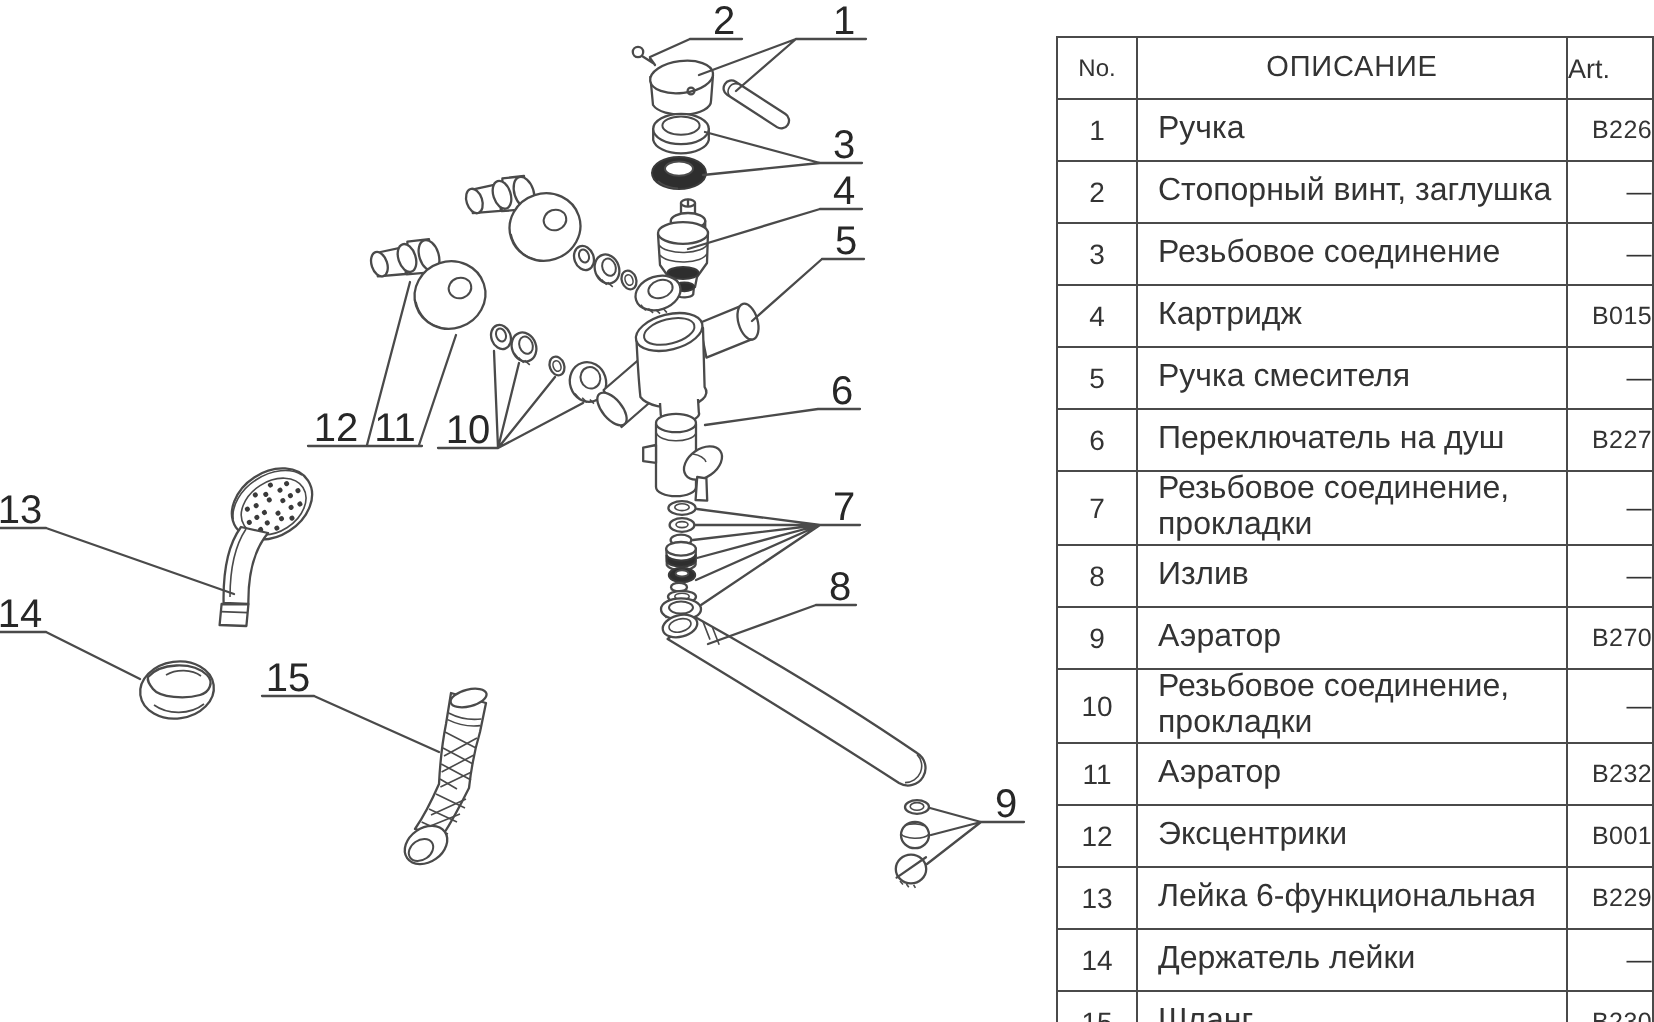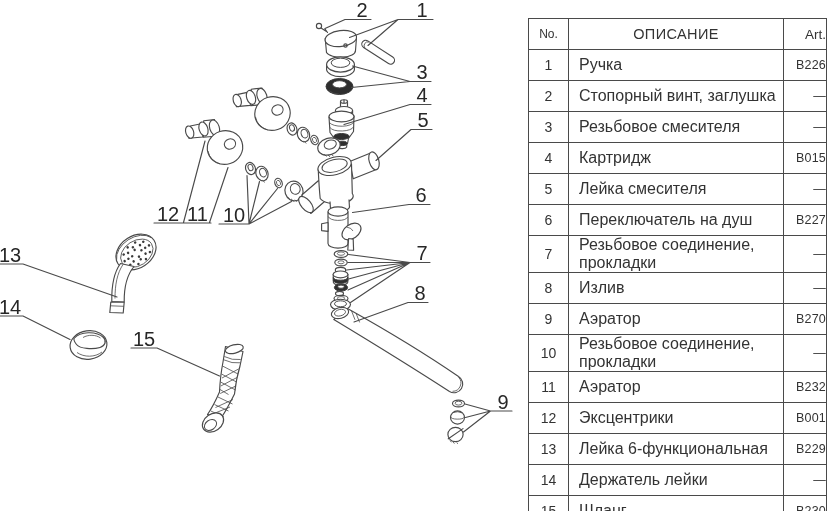--- a/index.html
+++ b/index.html
@@ -17,21 +17,21 @@
   
   #parts-table{position:absolute;left:528px;top:18px;width:298px;border-collapse:collapse;
                table-layout:fixed;color:#333;}
   #parts-table td,#parts-table th{border:1.4px solid #4a4a4a;padding:0;height:30px;
                font-weight:normal;vertical-align:middle;overflow:hidden;}
   #parts-table col.c-no{width:40px;}
   #parts-table col.c-desc{width:215px;}
   #parts-table col.c-art{width:43px;}
   .h-no{font-size:12px;text-align:center;margin-top:10px;}
   .h-desc{font-size:14.5px;text-align:center;letter-spacing:.4px;margin-left:48px;}
-  .h-art{font-size:13.5px;text-align:right;}
+  .h-art{font-size:13.5px;text-align:left;}
   .c-num{font-size:14px;text-align:center;}
   .c-text{font-size:16px;text-align:left;padding:0 4px 0 10px !important;
           white-space:pre-line;line-height:1.12;}
   .c-artv{font-size:12.5px;text-align:right;letter-spacing:.2px;}
 </style>
 </head>
 <body>
 
 <div id="stage">
 
@@ -299,31 +299,31 @@
     <td class="c-text">Ручка</td>
     <td class="c-artv">B226</td>
   </tr>
   <tr>
     <td class="c-num">2</td>
     <td class="c-text">Стопорный винт, заглушка</td>
     <td class="c-artv">—</td>
   </tr>
   <tr>
     <td class="c-num">3</td>
-    <td class="c-text">Резьбовое смесителя</td>
+    <td class="c-text">Резьбовое соединение</td>
     <td class="c-artv">—</td>
   </tr>
   <tr>
     <td class="c-num">4</td>
     <td class="c-text">Картридж</td>
     <td class="c-artv">B015</td>
   </tr>
   <tr>
     <td class="c-num">5</td>
-    <td class="c-text">Лейка смесителя</td>
+    <td class="c-text">Ручка смесителя</td>
     <td class="c-artv">—</td>
   </tr>
   <tr>
     <td class="c-num">6</td>
     <td class="c-text">Переключатель на душ</td>
     <td class="c-artv">B227</td>
   </tr>
   <tr>
     <td class="c-num">7</td>
     <td class="c-text">Резьбовое соединение,

